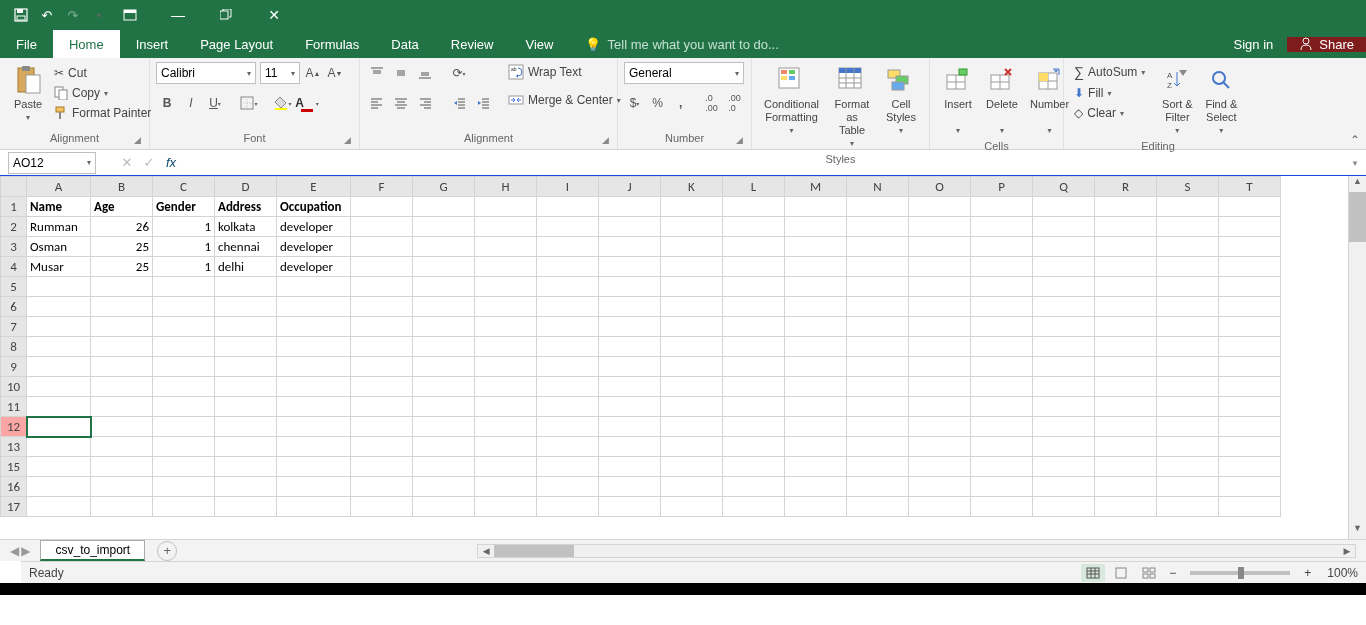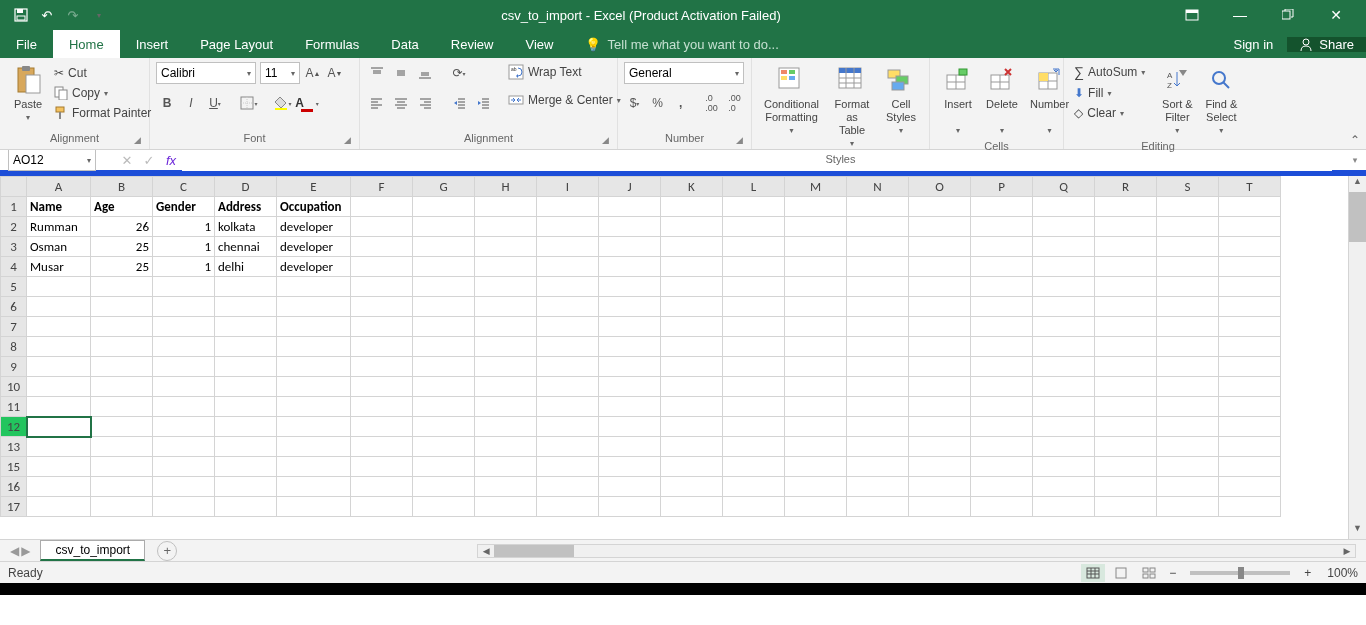--- a/index.html
+++ b/index.html
@@ -14,21 +14,21 @@
 .title-right { display: flex; align-items: center; gap: 8px; padding-right: 10px; }
 .win-btn { width: 40px; height: 30px; display: flex; align-items: center; justify-content: center; font-size: 14px; }
 
 
 .tabs { height: 28px; background: #217346; display: flex; align-items: stretch; color: #fff; font-size: 13px; }
 .tab { padding: 0 16px; display: flex; align-items: center; cursor: pointer; }
 .tab.active { background: #fff; color: #217346; }
 .tab.file { background: #217346; color: #fff; }
 .tabs-right { margin-left: auto; display: flex; align-items: center; }
 .signin { padding: 0 14px; display: flex; align-items: center; }
-.share-btn { background: #14532d; padding: 0 12px; display: flex; align-items: flex-end; gap: 6px; }
+.share-btn { background: #7f1d1d; padding: 0 12px; display: flex; align-items: flex-start; gap: 6px; }
 .tellme { color: #c5e0d1; display: flex; align-items: center; gap: 6px; padding-left: 16px; }
 
 
 .ribbon { height: 92px; background: #f3f3f3; border-bottom: 1px solid #d4d4d4; display: flex; position: relative; }
 .group { border-right: 1px solid #e1e1e1; padding: 4px 6px 2px 6px; display: flex; flex-direction: column; position: relative; }
 .group-body { flex: 1; display: flex; align-items: flex-start; }
 .group-label { text-align: center; font-size: 11px; color: #666; height: 16px; line-height: 14px; position: relative; }
 .dlg-launcher { position: absolute; right: 2px; bottom: 0; font-size: 9px; color: #888; }
 .col { display: flex; flex-direction: column; gap: 2px; }
 .rbtn { display: flex; align-items: center; gap: 4px; padding: 2px 4px; font-size: 12px; color: #444; white-space: nowrap; }
@@ -39,54 +39,54 @@
 .font-name { width: 100px; height: 22px; border: 1px solid #c0c0c0; background: #fff; font-size: 12px; padding: 0 4px; display: flex; align-items: center; justify-content: space-between; }
 .font-size { width: 40px; height: 22px; border: 1px solid #c0c0c0; background: #fff; font-size: 12px; padding: 0 4px; display: flex; align-items: center; justify-content: space-between; }
 .mini-btn { width: 18px; height: 18px; display: flex; align-items: center; justify-content: center; font-size: 12px; color: #555; }
 .btn-row { display: flex; gap: 2px; align-items: center; }
 .sq-btn { width: 22px; height: 22px; display: flex; align-items: center; justify-content: center; color: #555; }
 .num-fmt { width: 120px; height: 22px; border: 1px solid #c0c0c0; background: #fff; font-size: 12px; padding: 0 4px; display: flex; align-items: center; justify-content: space-between; }
 .collapse-ribbon { position: absolute; right: 6px; bottom: 2px; font-size: 12px; color: #666; }
 .drop-arrow { font-size: 8px; color: #666; }
 
 
-.fbar { height: 26px; border-bottom: 6px solid #1d4ed8; display: flex; align-items: center; background: #fff; justify-content: space-between; }
+.fbar { height: 26px; border-bottom: 1px solid #1d4ed8; display: flex; align-items: center; background: #fff; justify-content: space-between; }
 .namebox { width: 88px; height: 22px; margin: 0 4px 0 8px; border: 1px solid #c0c0c0; background: #fff; display: flex; align-items: center; padding: 0 4px; font-size: 12px; justify-content: space-between; }
-.fx-btn { width: 22px; display: flex; align-items: center; justify-content: center; color: #6d28d9; font-size: 13px; }
+.fx-btn { width: 22px; display: flex; align-items: center; justify-content: center; color: #0c4a6e; font-size: 13px; }
 .formula-input { flex: 1; height: 22px; margin-right: 16px; border: 1px solid #fff; padding: 0 4px; font-size: 12px; }
 .fbar-exp { width: 14px; text-align: center; color: #888; font-size: 9px; margin-right: 4px; }
 
 
 .grid-wrap { position: relative; height: 363px; display: flex; background: #fff; }
 .grid-table { border-collapse: collapse; table-layout: fixed; }
 .grid-table th, .grid-table td { border: 1px solid #d4d4d4; height: 20px; font-size: 13px; font-family: Calibri, sans-serif; padding: 0 3px; white-space: nowrap; overflow: hidden; }
 .colhdr { background: #e6e6e6; text-align: center; font-weight: normal; color: #444; font-size: 12px; }
 .rowhdr { background: #e6e6e6; text-align: center; font-weight: normal; color: #444; width: 26px; font-size: 12px; }
 .corner { background: #e6e6e6; width: 26px; }
 .bold-cell { font-weight: bold; }
 .num-cell { text-align: right; }
-.selected-row .rowhdr { background: #22c55e; margin-top: 48px; }
+.selected-row .rowhdr { background: #fca5a5; margin-top: 48px; }
 .selected-cell { outline: 2px solid #217346; outline-offset: -1px; }
 .vscroll { width: 18px; background: #f0f0f0; border-left: 1px solid #d4d4d4; display: flex; flex-direction: column; }
 .vscroll .arrow { height: 16px; text-align: center; font-size: 9px; color: #666; }
 .vscroll .track { flex: 1; position: relative; }
 .vscroll .thumb { position: absolute; top: 0; width: 100%; height: 50px; background: #c1c1c1; }
 
 
 .sheetbar { height: 22px; background: #f3f3f3; border-top: 1px solid #d4d4d4; display: flex; align-items: center; font-size: 12px; }
 .sheet-nav { display: flex; gap: 2px; padding: 0 10px; color: #999; }
 .sheet-tab { background: #fff; border: 1px solid #ababab; border-bottom: 2px solid #217346; padding: 2px 14px; font-size: 12px; }
 .add-sheet { width: 20px; height: 20px; border: 1px solid #c0c0c0; border-radius: 50%; display: flex; align-items: center; justify-content: center; margin-left: 12px; color: #666; font-size: 13px; }
 .hscroll { flex: 1; margin: 0 10px; height: 14px; background: #f0f0f0; border: 1px solid #d4d4d4; display: flex; align-items: center; margin-left: 300px; }
 .hscroll .arrow { width: 16px; text-align: center; font-size: 9px; color: #666; }
 .hscroll .track { flex: 1; position: relative; height: 100%; }
 .hscroll .thumb { position: absolute; left: 0; height: 100%; width: 80px; background: #c1c1c1; }
 
 
-.statusbar { height: 22px; background: #f3f3f3; border-top: 1px solid #d4d4d4; display: flex; align-items: center; font-size: 12px; color: #444; padding: 0 8px; }
+.statusbar { height: 22px; background: #f3f3f3; border-top: 1px solid #d4d4d4; display: flex; align-items: center; font-size: 12px; color: #444; padding: 0 8px; margin-left: 21px; }
 .statusbar .right { margin-left: auto; display: flex; align-items: center; gap: 4px; }
 .view-btn { width: 24px; height: 18px; display: flex; align-items: center; justify-content: center; border: 1px solid transparent; }
 .view-btn.active { background: #d8e8de; }
 .zoom-slider { width: 100px; height: 4px; background: #c0c0c0; position: relative; margin: 0 6px; }
 .zoom-slider .handle { position: absolute; left: 48px; top: -4px; width: 6px; height: 12px; background: #888; }
 
 .taskbar { height: 12px; background: #000; }
 
 svg { display: block; }
 </style>
@@ -101,21 +101,20 @@
           <rect x="3" y="1" width="6" height="4" fill="#fff"></rect>
           <rect x="3" y="8" width="8" height="4" fill="none" stroke="#fff"></rect>
         </svg>
     </div>
     <div class="qat-btn">↶</div>
     <div class="qat-btn dim">↷</div>
     <div class="qat-btn">
         <span class="drop-arrow">▾</span>
       </div>
   </div>
-  <div class="title-center">csv_to_import - Excel (Product Activation Failed)</div>
   <div class="title-right">
     <div class="win-btn">
       <svg width="14" height="12" viewBox="0 0 14 12">
           <rect x="1" y="1" width="12" height="10" fill="none" stroke="#fff"></rect>
           <rect x="1" y="1" width="12" height="3" fill="#fff"></rect>
         </svg>
     </div>
     <div class="win-btn">—</div>
     <div class="win-btn">
       <svg width="12" height="12" viewBox="0 0 12 12">

